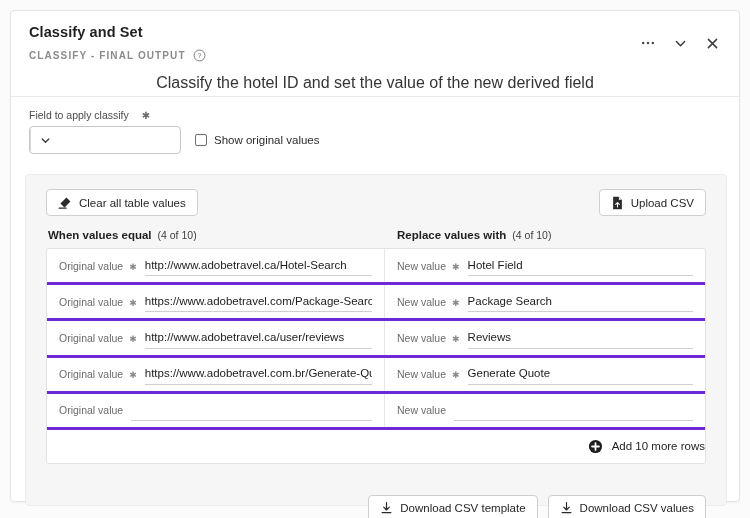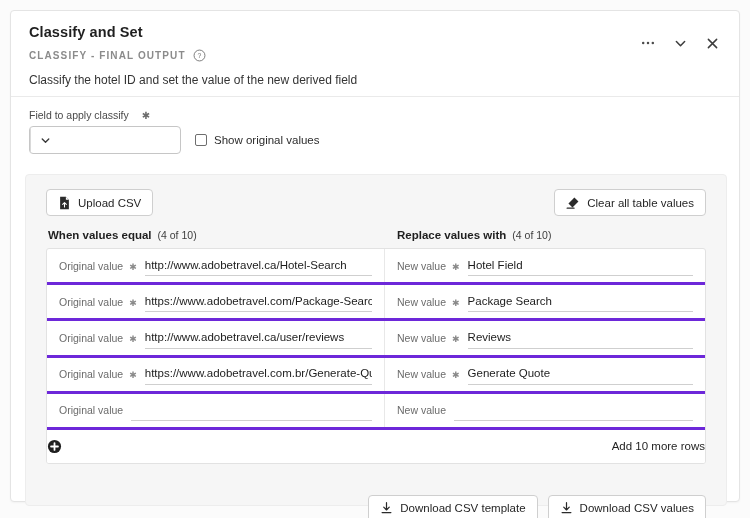--- a/index.html
+++ b/index.html
@@ -65,23 +65,24 @@
     text-transform: uppercase;
   }
   .help-icon {
     width: 13px;
     height: 13px;
     display: inline-flex;
     align-items: center;
     justify-content: center;
   }
   .card-desc {
-    font-size: 12px;
+    font-size: 16px;
     color: #343434;
     line-height: 1.2;
+    text-align: center;
   }
   .header-actions {
     position: absolute;
     top: 20px;
     right: 14px;
     display: flex;
     align-items: center;
     gap: 6px;
   }
   .icon-btn {
@@ -278,21 +279,21 @@
     margin: 6px 0 6px 2px;
     padding-bottom: 1px;
     white-space: nowrap;
     overflow: hidden;
     cursor: text;
   }
   .addrow {
     height: 33px;
     display: flex;
     align-items: center;
-    justify-content: space-between;
+    justify-content: flex-end;
     gap: 9px;
     cursor: pointer;
     background: #fff;
   }
   .addrow-label {
     font-size: 11.5px;
     color: #1f1f1f;
   }
 
   
@@ -363,37 +364,37 @@
           <span class="checkbox-label">Show original values</span>
         </div>
       </div>
     </div>
 
     <div class="panel">
 
       <div class="panel-toolbar">
         <button class="btn">
           <span class="glyph">
+            <svg width="14" height="14" viewBox="0 0 16 16">
+              <path d="M9.6 1.8 L14.2 6.4 L7.4 13.2 L2.8 8.6 Z" fill="#2b2b2b"></path>
+              <path d="M1.3 13.9 H9.2" stroke="#2b2b2b" stroke-width="1.4" stroke-linecap="round"></path>
+            </svg>
+          </span>
+          <span>Clear all table values</span>
+        </button>
+
+        <button class="btn">
+          <span class="glyph">
             <svg width="13" height="14" viewBox="0 0 14 16">
               <path d="M2 0.8 H8.6 L12 4.2 V15.2 H2 Z" fill="#2b2b2b"></path>
               <path d="M8.6 0.8 V4.2 H12" fill="#ffffff"></path>
               <path d="M7 12.6 V7.6 M4.9 9.6 L7 7.5 L9.1 9.6" fill="none" stroke="#ffffff" stroke-width="1.2" stroke-linecap="round" stroke-linejoin="round"></path>
             </svg>
           </span>
           <span>Upload CSV</span>
-        </button>
-
-        <button class="btn">
-          <span class="glyph">
-            <svg width="14" height="14" viewBox="0 0 16 16">
-              <path d="M9.6 1.8 L14.2 6.4 L7.4 13.2 L2.8 8.6 Z" fill="#2b2b2b"></path>
-              <path d="M1.3 13.9 H9.2" stroke="#2b2b2b" stroke-width="1.4" stroke-linecap="round"></path>
-            </svg>
-          </span>
-          <span>Clear all table values</span>
         </button>
       </div>
 
       <div class="col-headers">
         <div class="col-head left">
           <span>When values equal</span>
           <span class="col-count">(4 of 10)</span>
         </div>
         <div class="col-head">
           <span>Replace values with</span>

